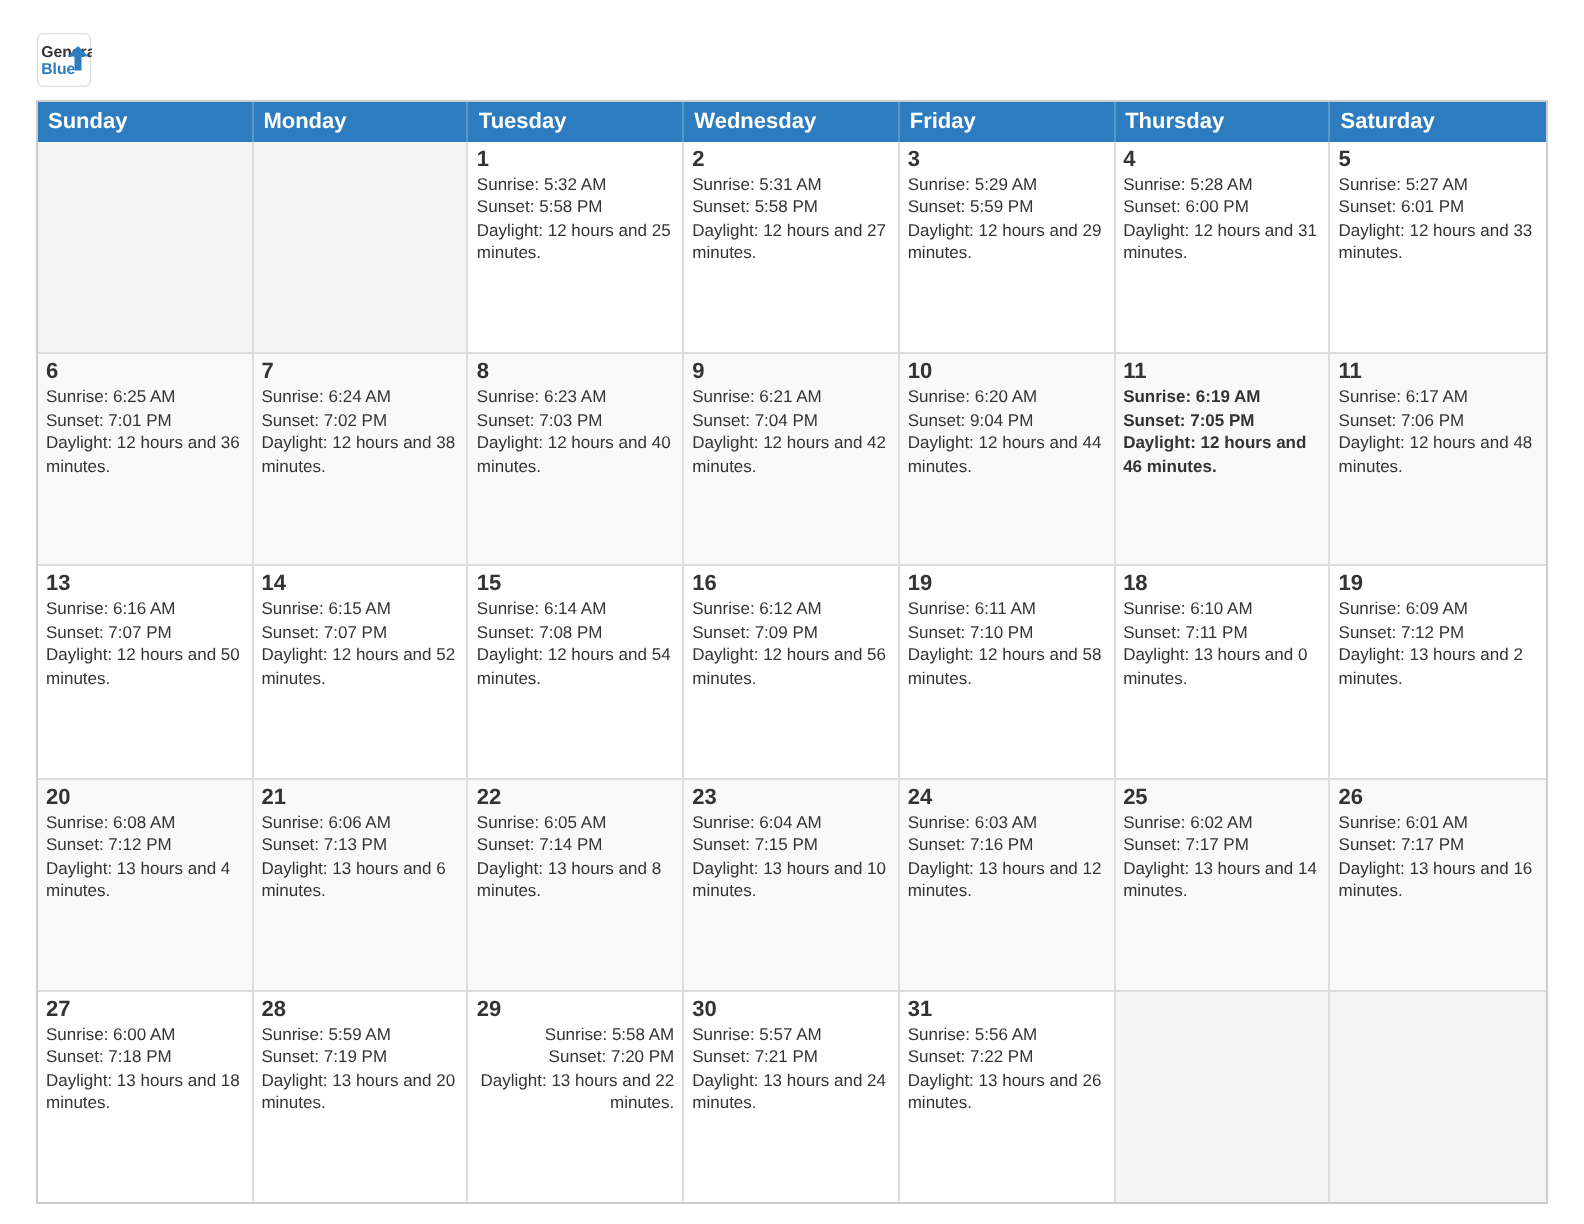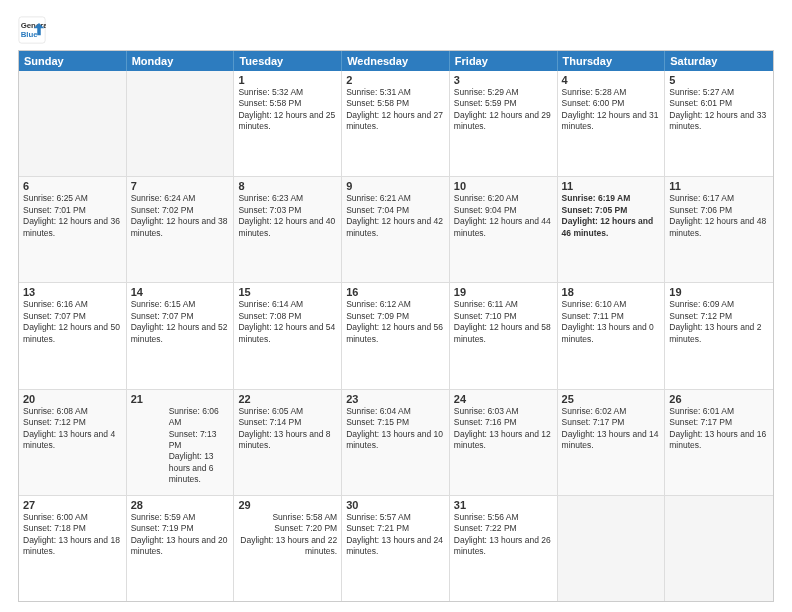--- a/index.html
+++ b/index.html
@@ -257,21 +257,21 @@
         </div>
         <div class="cal-row">
           <div class="cal-cell alt-row">
             <div class="day-num">20</div>
             <div class="cell-text" style="white-space: pre-line;">Sunrise: 6:08 AM
 Sunset: 7:12 PM
 Daylight: 13 hours and 4 minutes.</div>
           </div>
           <div class="cal-cell alt-row">
             <div class="day-num">21</div>
-            <div class="cell-text" style="white-space: pre-line; margin-left: 38px;">Sunrise: 6:06 AM
+            <div class="cell-text" style="white-space: pre-line;">Sunrise: 6:06 AM
 Sunset: 7:13 PM
 Daylight: 13 hours and 6 minutes.</div>
           </div>
           <div class="cal-cell alt-row">
             <div class="day-num">22</div>
             <div class="cell-text" style="white-space: pre-line;">Sunrise: 6:05 AM
 Sunset: 7:14 PM
 Daylight: 13 hours and 8 minutes.</div>
           </div>
           <div class="cal-cell alt-row">

